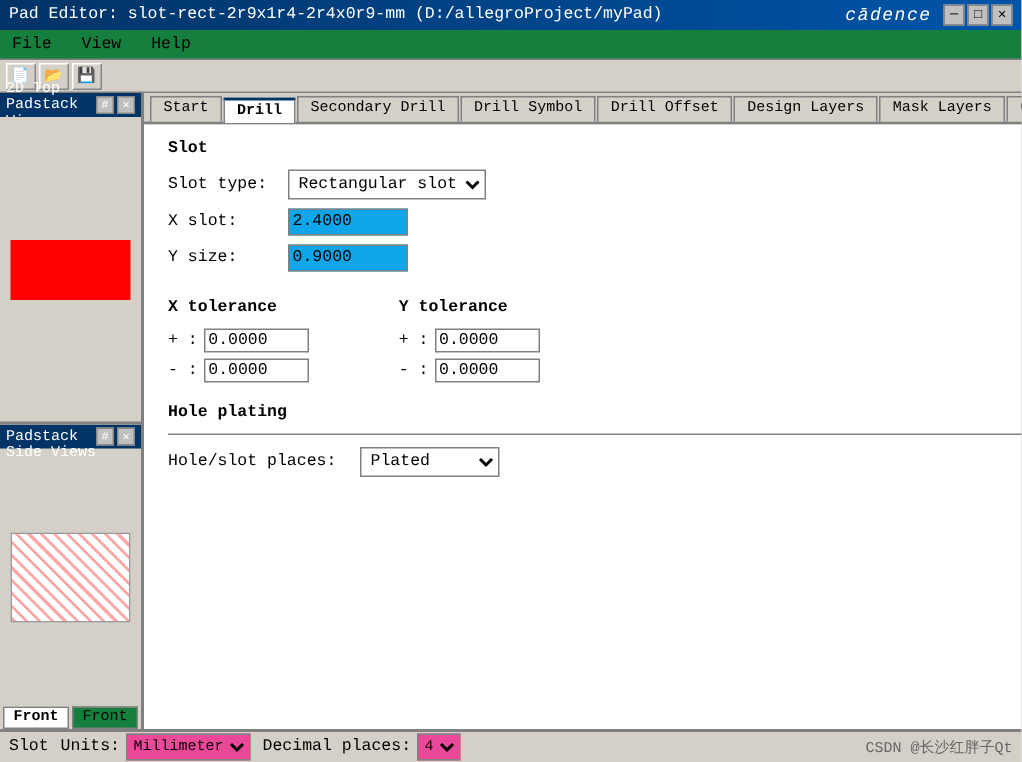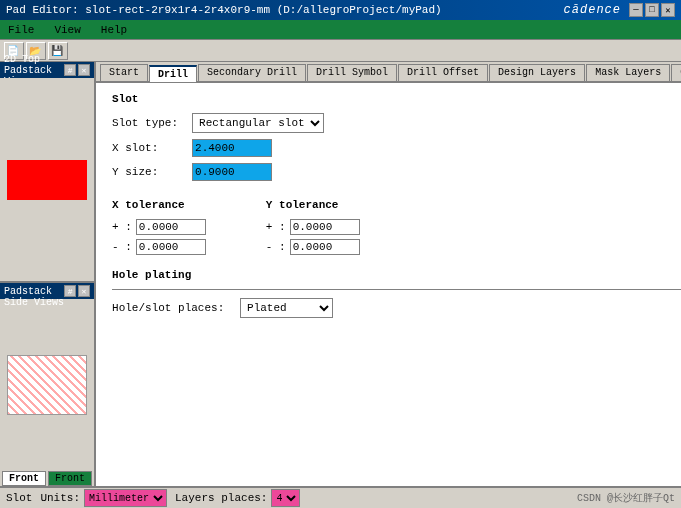--- a/index.html
+++ b/index.html
@@ -517,19 +517,19 @@
   <div class="status-item">
     <span>Slot</span>
   </div>
   <div class="status-item">
     <span class="status-label">Units:</span>
     <select class="status-select">
       <option>Millimeter</option>
     </select>
   </div>
   <div class="status-item">
-    <span class="status-label">Layers places:</span>
+    <span class="status-label">Decimal places:</span>
     <select class="status-select">
       <option>4</option>
     </select>
   </div>
   <span class="watermark">CSDN @长沙红胖子Qt</span>
 </div>
 
 </body></html>

